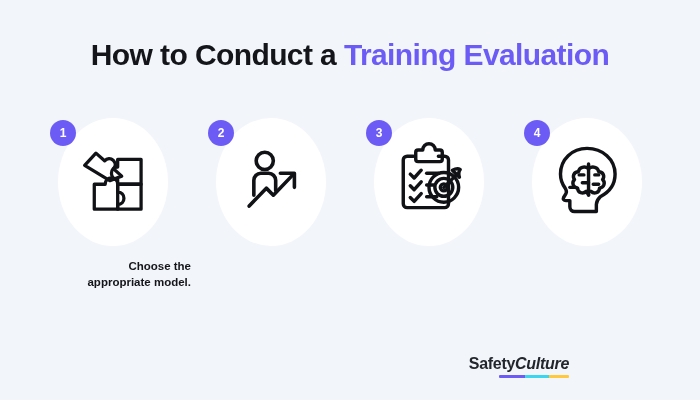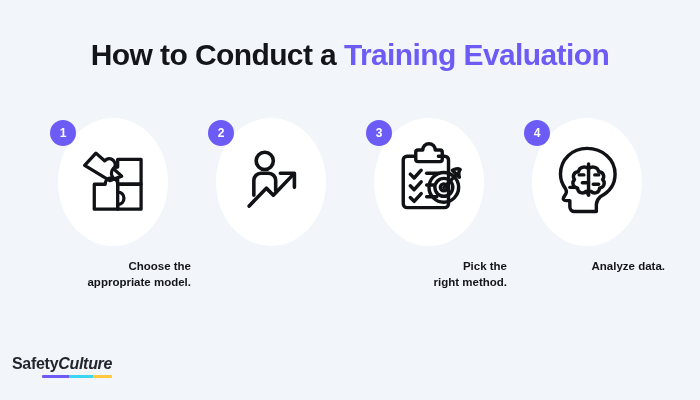--- a/index.html
+++ b/index.html
@@ -104,23 +104,23 @@
     line-height: 1.42;
     color: #14151a;
     width: 156px;
     white-space: pre-line;
   }
 
   
   .logo {
     position: absolute;
     bottom: 18px;
-    left: 12px;
+    left: 4px;
     width: 565px;
-    text-align: left;
+    text-align: right;
   }
   .logo-text {
     font-size: 16px;
     font-weight: bold;
     color: #24262d;
     letter-spacing: -0.3px;
     display: inline-block;
     position: relative;
   }
   .logo-text .lg-a { font-style: normal; }
@@ -198,40 +198,37 @@
           <path d="M47 59 H56"></path>
           <path d="M47 74 H60"></path>
           <circle cx="69" cy="62" r="19"></circle>
           <circle cx="69" cy="62" r="11.5"></circle>
           <circle cx="69" cy="62" r="4.5"></circle>
           <path d="M69 62 L86 45"></path>
           <path d="M80 40 q6 -3 10 -1 q-3 4 -1 10 Z"></path>
         </svg>
       </div>
     </div>
-    <div class="caption">Pick the
-right method.</div>
   </div>
 
   <div class="step">
     <div class="circle-wrap">
       <div class="circle"></div>
       <div class="badge" style="background: rgb(108, 92, 245);">4</div>
       <div class="icon">
         <svg viewBox="0 0 100 100" fill="none" stroke="#111216" stroke-width="4.4" stroke-linejoin="round" stroke-linecap="round">
           <path d="M86 45 C86 26 70 12 50 12 C31 12 16 26 16 45 c0 9 3 14 6 18 c2 3 2 5 1 7 l-3 5 c-1 2 0 4 3 4 h5 v8 a6 6 0 0 0 6 6 h28 v-9 c0 -4 2 -7 5 -10 C81 67 86 57 86 45 Z"></path>
           <path d="M52 32 V72"></path>
           <path d="M52 38 c-5 -4 -12 -2 -13 4 c-6 0 -8 6 -5 10 c-4 4 -2 10 4 11 c0 6 7 8 11 4 c1 3 3 4 3 4"></path>
           <path d="M52 38 c5 -4 12 -2 13 4 c6 0 8 6 5 10 c4 4 2 10 -4 11 c0 6 -7 8 -11 4"></path>
           <path d="M40 46 h6 M44 56 h8 M60 46 h5 M58 58 h7"></path>
           <path d="M28 62 h8"></path>
         </svg>
       </div>
     </div>
-    <div class="caption">Analyze data.</div>
   </div>
 
 </div>
 
 <div class="logo">
   <span class="logo-text">
     <span class="lg-a">Safety</span><span class="lg-b">Culture</span>
     <span class="logo-bar">
       <i class="bar-1" style="background: rgb(108, 92, 245);"></i>
       <i class="bar-2" style="background: rgb(58, 214, 240);"></i>

